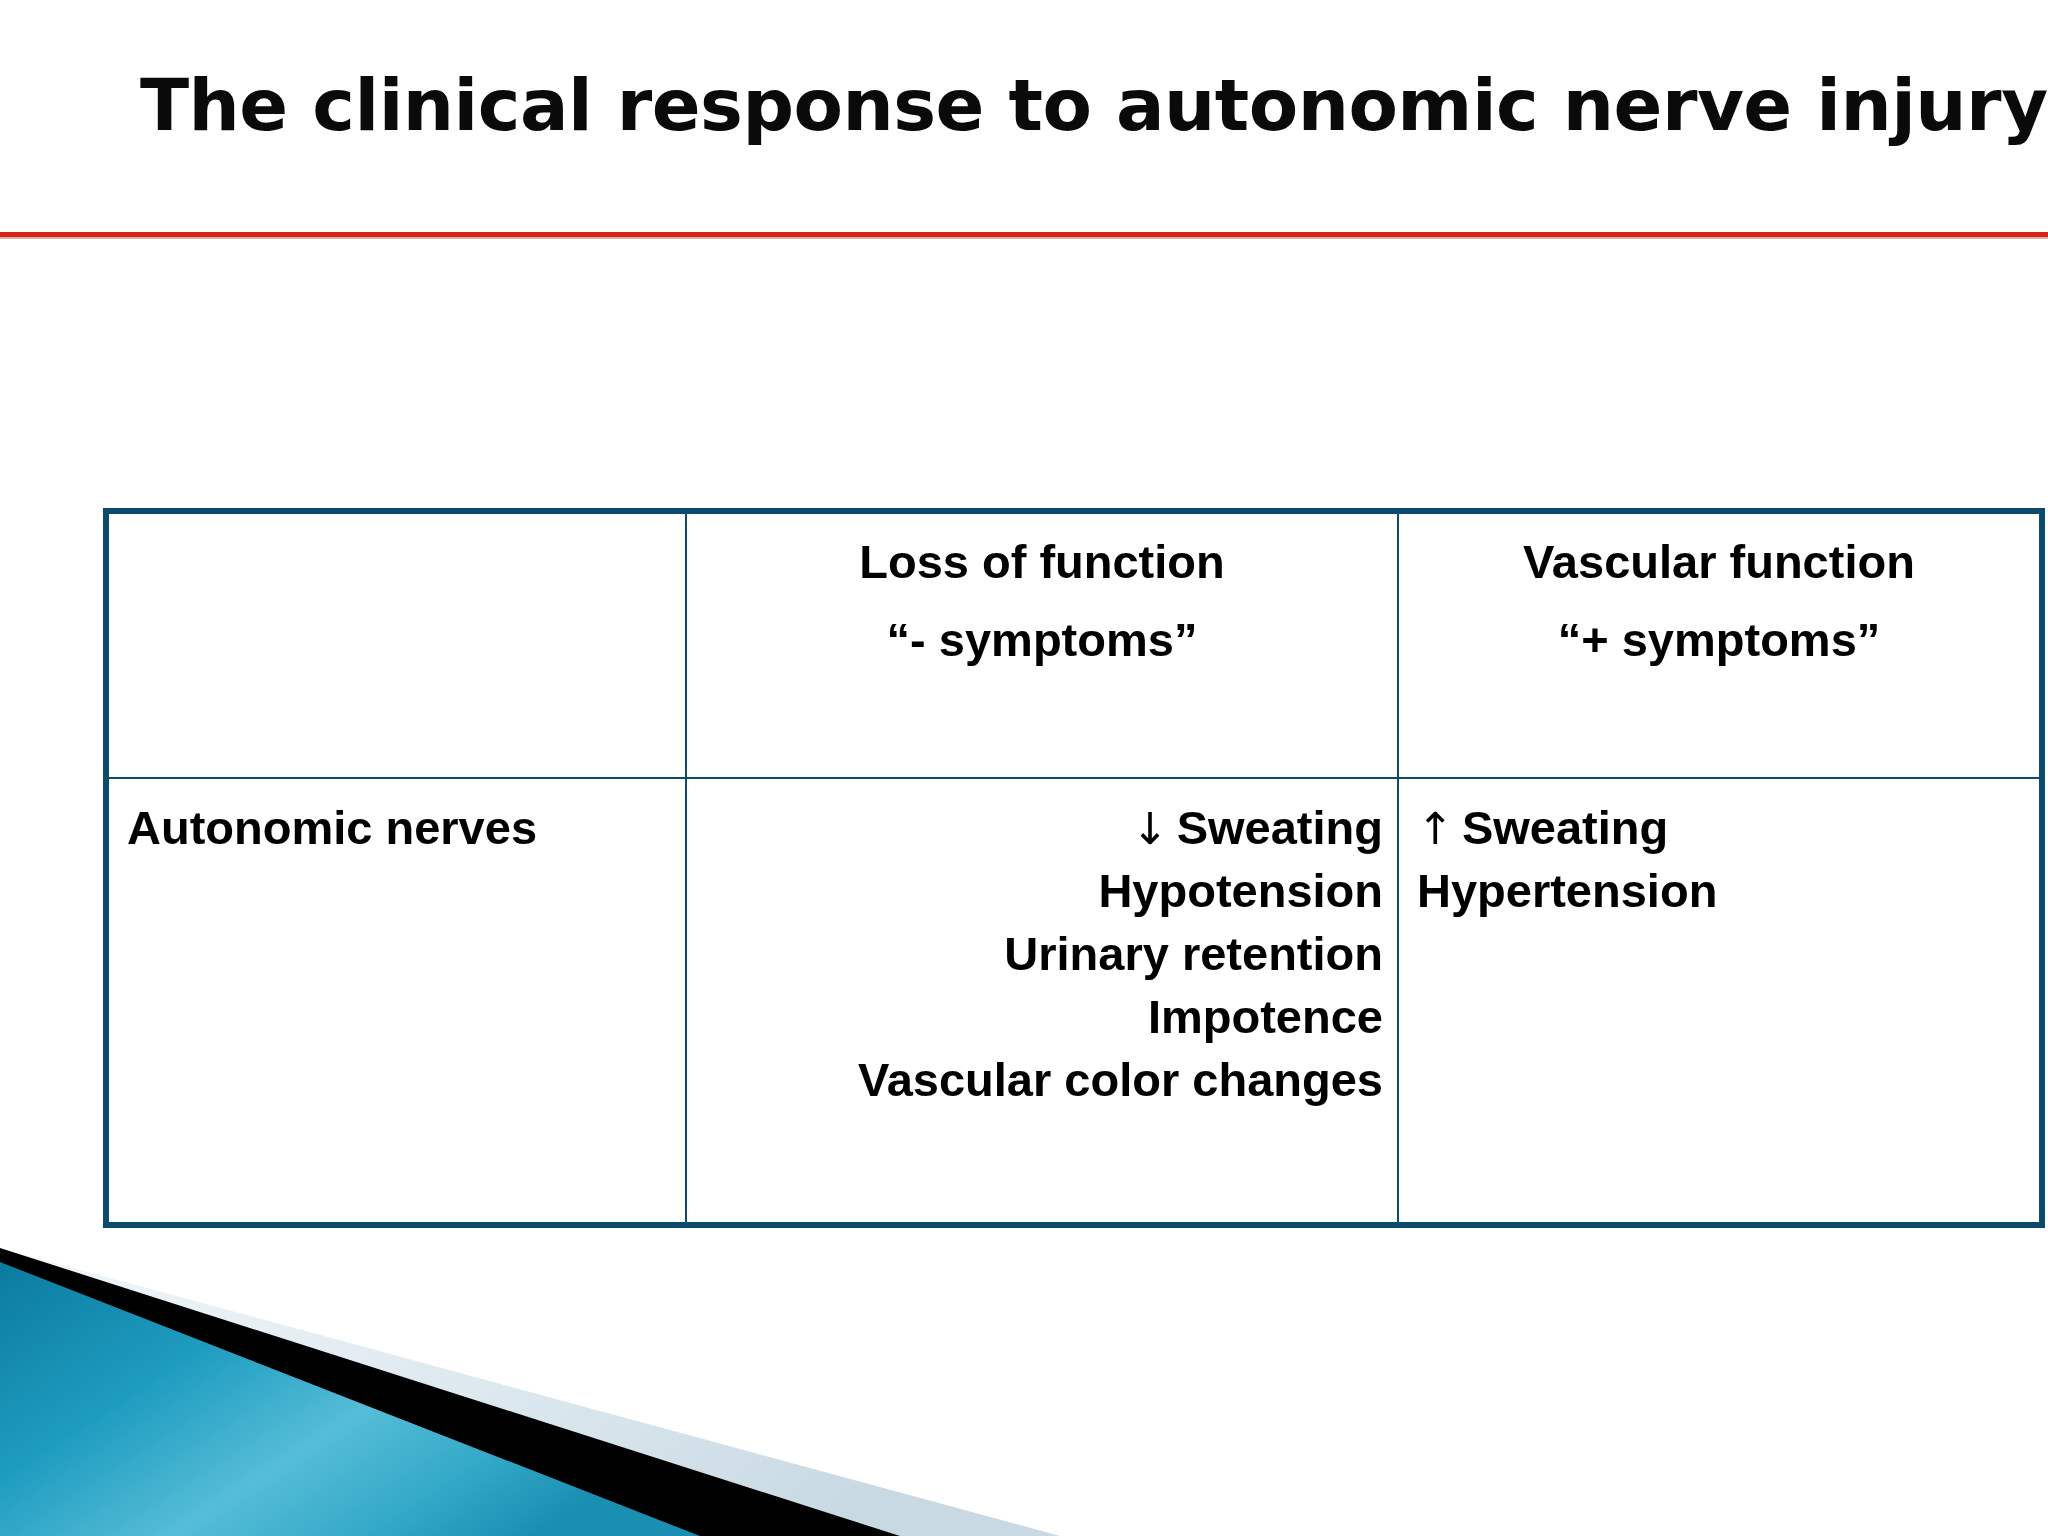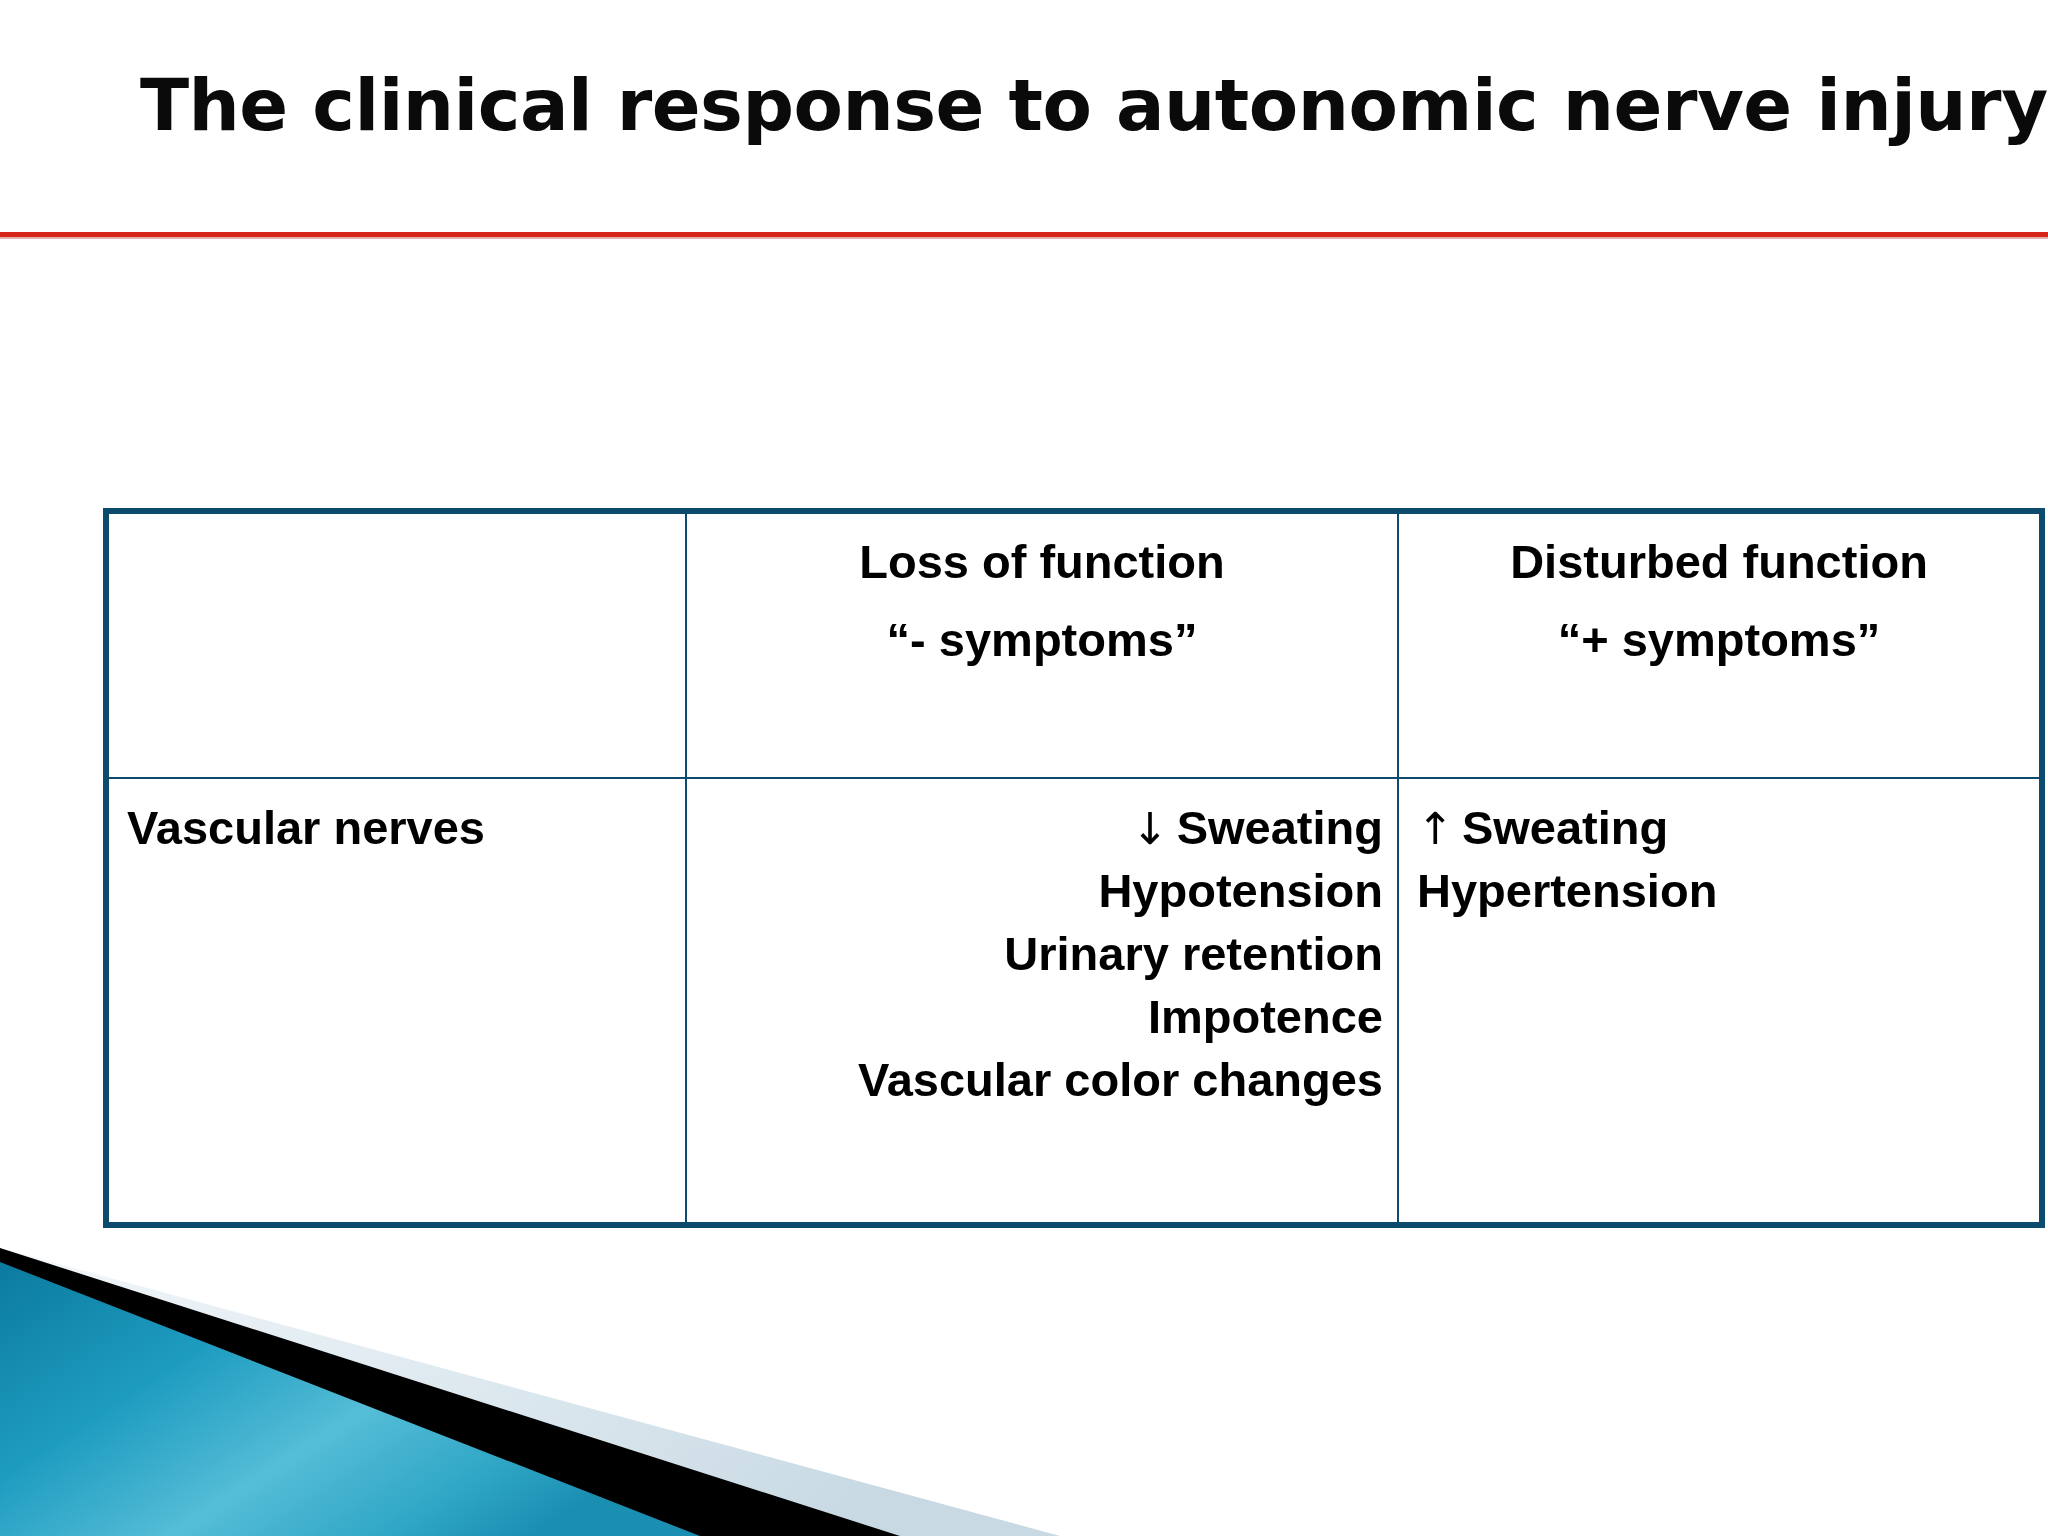--- a/index.html
+++ b/index.html
@@ -166,27 +166,27 @@
 
   <table id="content-table">
     <tbody>
       <tr>
         <td class="col-label header-cell outer-top outer-left"></td>
         <td class="col-loss header-cell outer-top">
           <div class="header-line1">Loss of function</div>
           <div class="header-line2">“- symptoms”</div>
         </td>
         <td class="col-dist header-cell outer-top outer-right">
-          <div class="header-line1">Disturbed function</div>
+          <div class="header-line1">Vascular function</div>
           <div class="header-line2">“+ symptoms”</div>
         </td>
       </tr>
       <tr>
         <td class="col-label body-cell outer-left outer-bottom">
-          <div class="row-label">Vascular nerves</div>
+          <div class="row-label">Autonomic nerves</div>
         </td>
         <td class="col-loss body-cell outer-bottom">
           <ul class="symptom-list" id="loss-list">
               <li><span class="arrow-glyph">↓</span><span>Sweating</span></li>
               <li><span>Hypotension</span></li>
               <li><span>Urinary retention</span></li>
               <li><span>Impotence</span></li>
               <li><span>Vascular color changes</span></li>
             </ul>
         </td>

